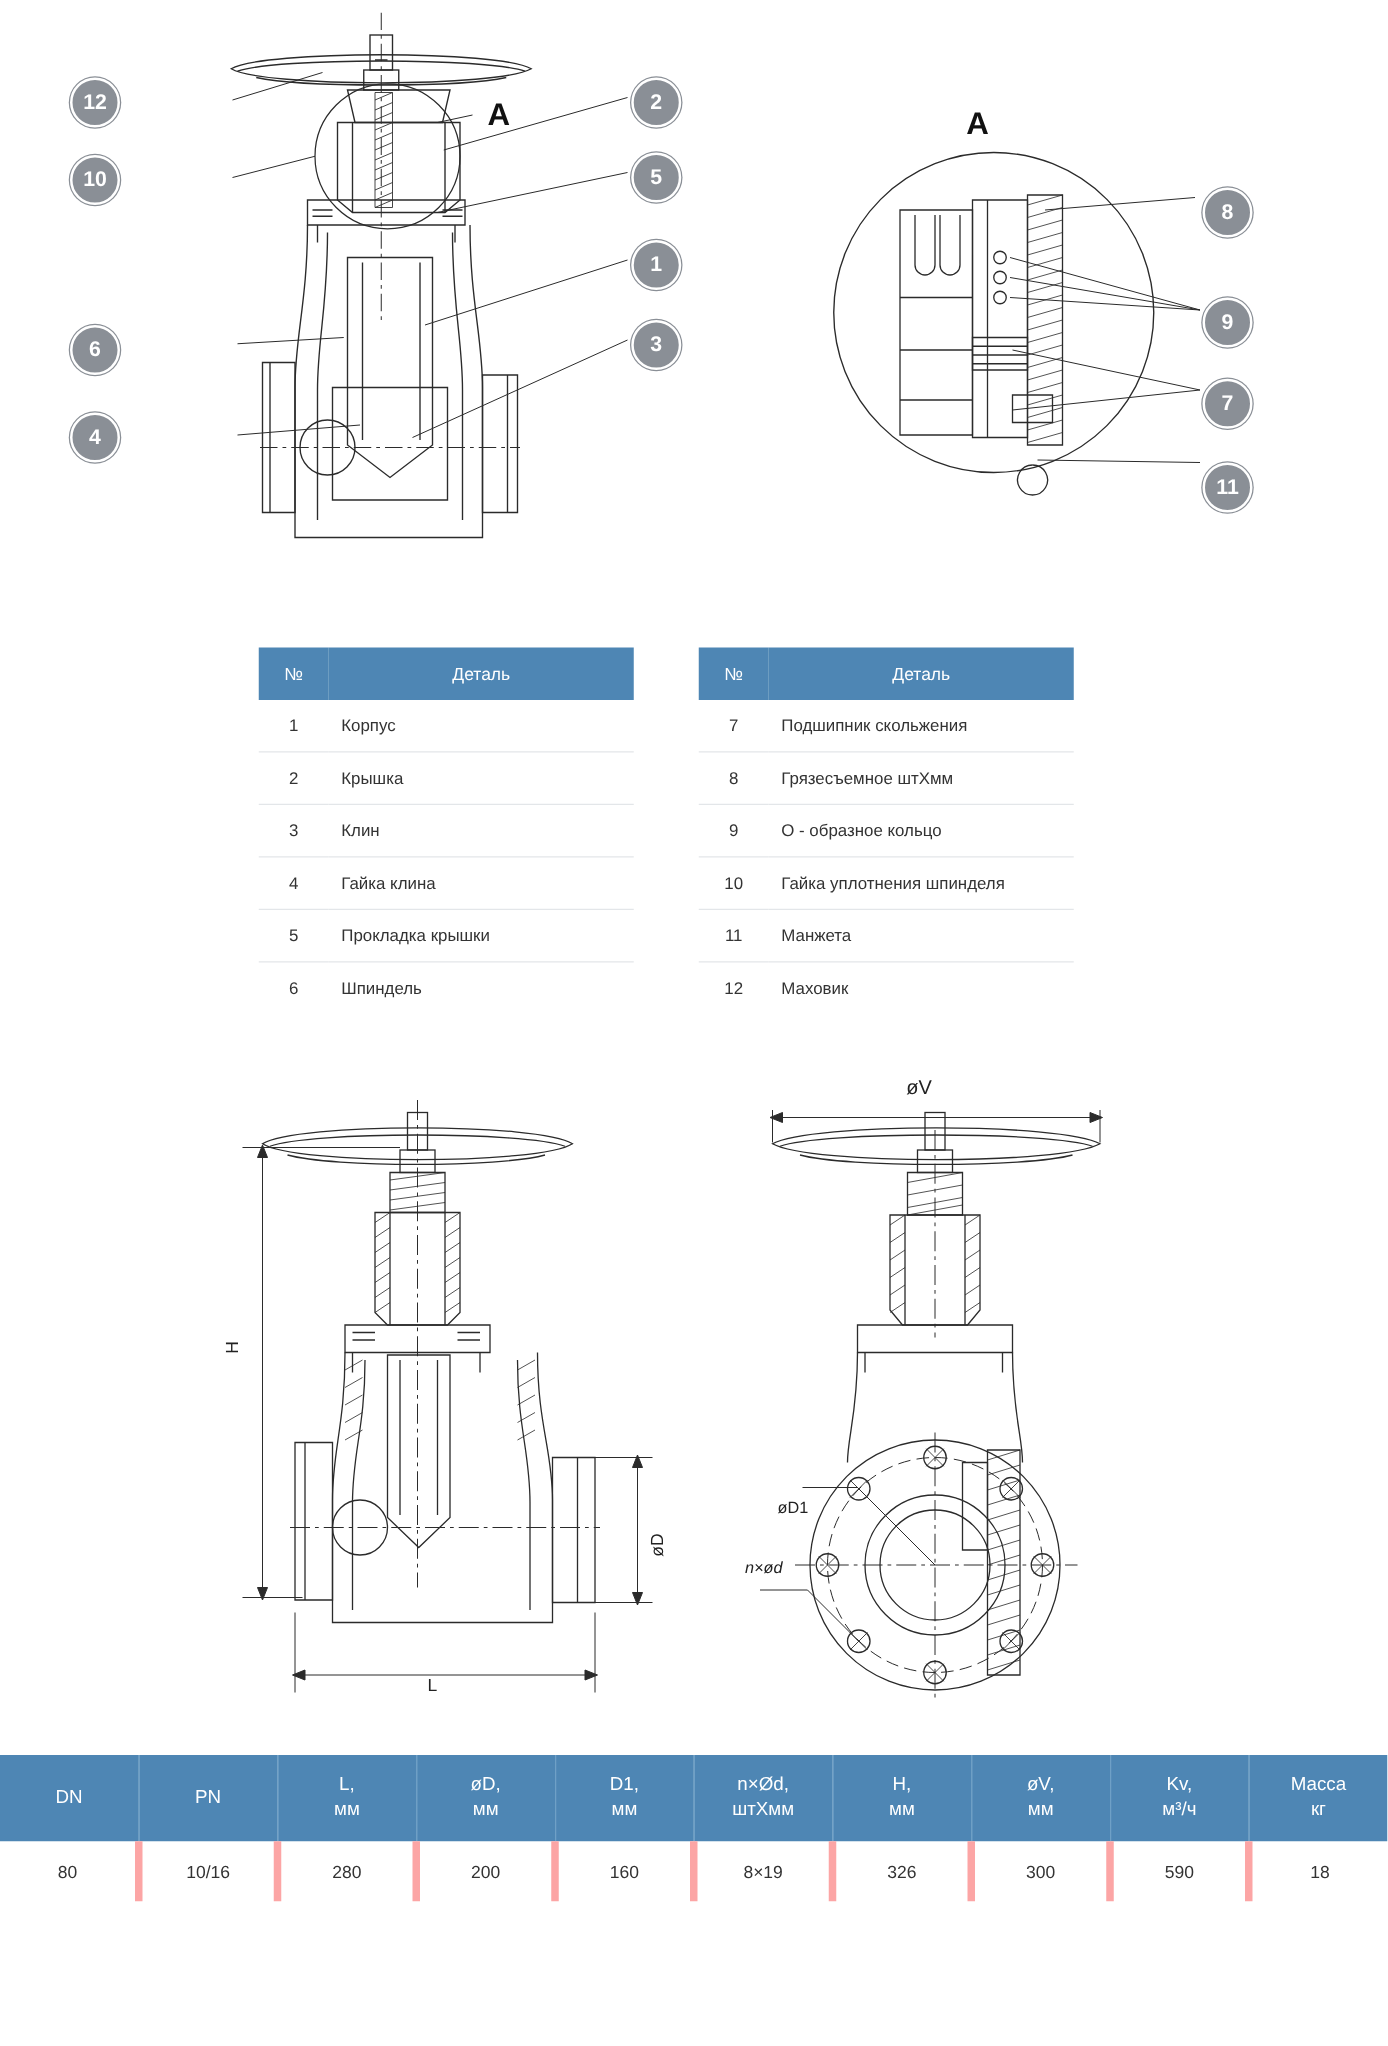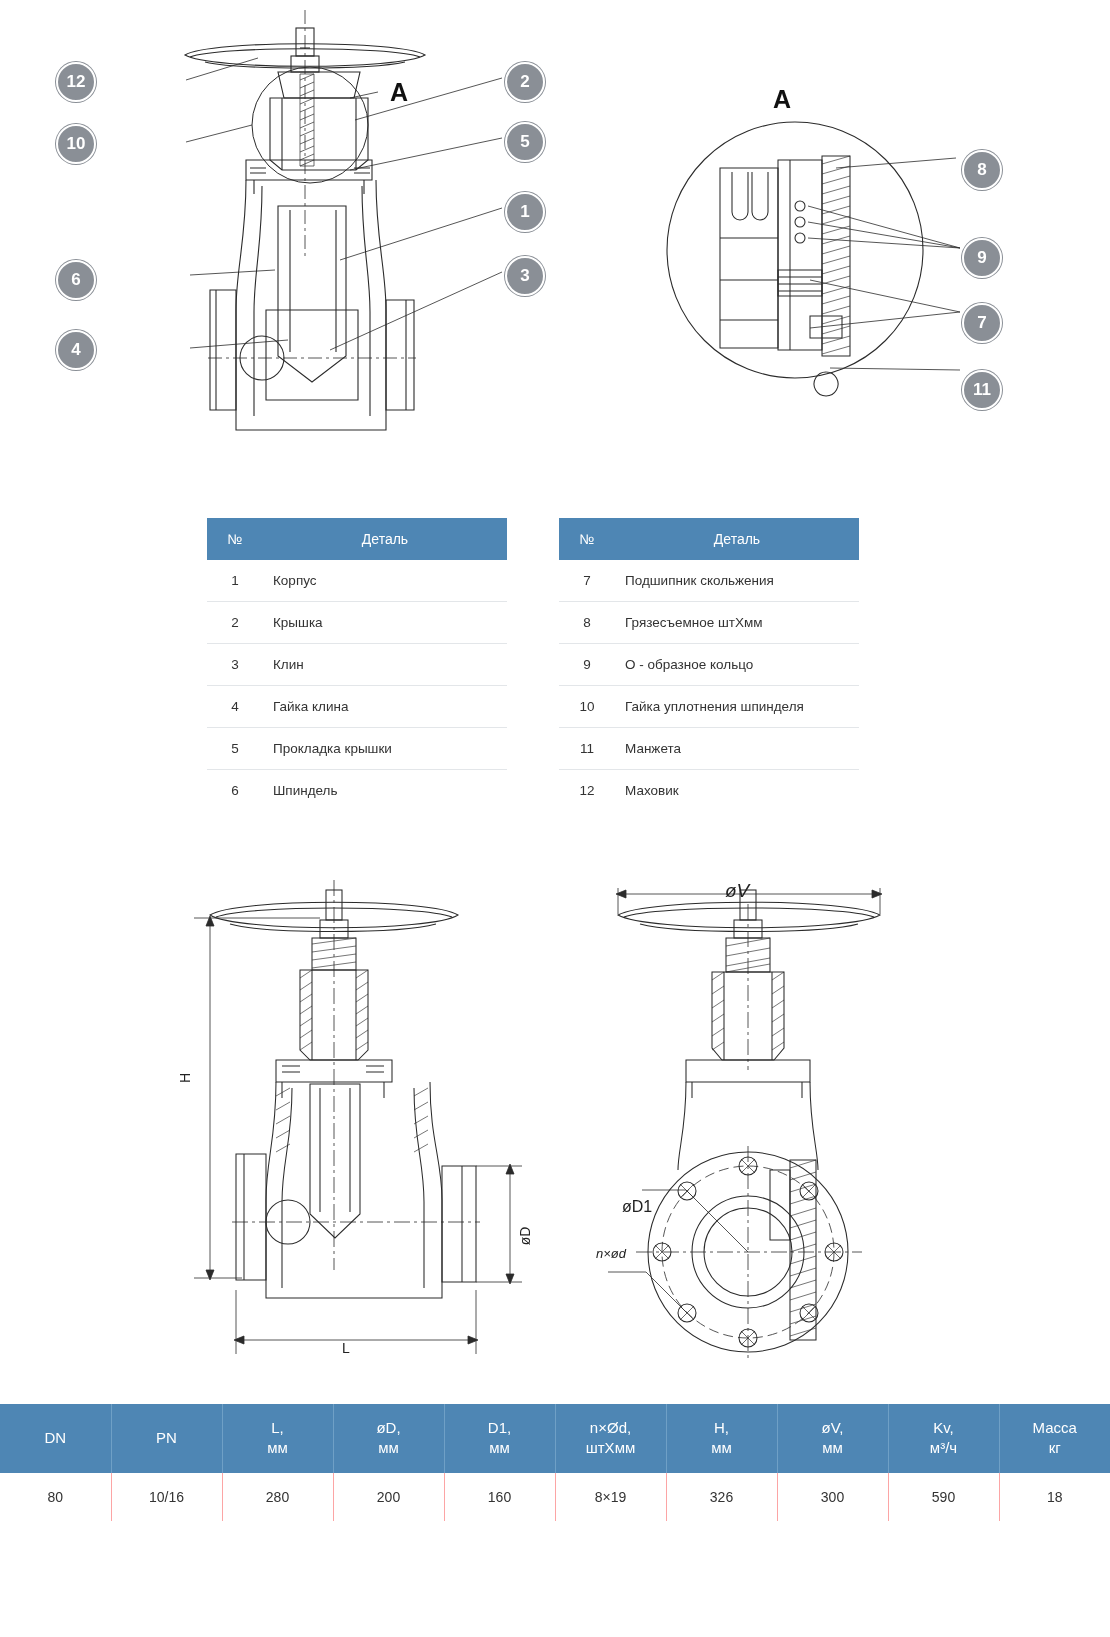--- a/index.html
+++ b/index.html
@@ -20,21 +20,21 @@
   table.parts tbody td.num{text-align:center;width:56px;color:#333;}
   table.parts tbody td.det{padding-left:10px;color:#333;margin-top:15px;}
   table.parts tbody tr:last-child td{border-bottom:none;}
 
   
   .spec-wrap{position:absolute;left:0;top:1404px;width:954px;}
   table.spec{border-collapse:collapse;width:1110px;table-layout:fixed;}
   table.spec th{background:#4e86b4;color:#fff;font-weight:normal;font-size:15px;padding:14px 2px;text-align:center;
                 border-right:1px solid #6fa0c6;line-height:1.35;}
   table.spec th:last-child{border-right:none;}
-  table.spec td{font-size:14px;text-align:center;padding:16px 2px;color:#333;border-right:1px solid #fca5a5;}
+  table.spec td{font-size:14px;text-align:center;padding:16px 2px;color:#333;border-right:6px solid #fca5a5;}
   table.spec td:last-child{border-right:none;}
 
   
   .dwg{position:absolute;}
   .lbl{position:absolute;font-size:13px;color:#222;}
   .lbl-it{font-style:italic;}
   .bigA{position:absolute;font-size:25px;font-weight:bold;color:#111;}
   svg{display:block;}
 </style>
 </head>
@@ -384,22 +384,22 @@
         <g stroke-width="0.8">
           <line x1="148" y1="382" x2="86" y2="320"></line>
           <line x1="86" y1="320" x2="42" y2="320"></line>
 
           <line x1="87" y1="443" x2="46" y2="402"></line>
           <line x1="46" y1="402" x2="8" y2="402"></line>
         </g>
       </g>
     </svg>
   </div>
-  <div class="lbl" style="left:725px;top:880px;font-size:19px;font-style:italic;">øV</div>
-  <div class="lbl" style="left:622px;top:1198px;font-size:16px;">øD1</div>
+  <div class="lbl" style="left:725px;top:862px;font-size:16px;">øV</div>
+  <div class="lbl" style="left:622px;top:1198px;font-size:13px;">øD1</div>
   <div class="lbl lbl-it" style="left:596px;top:1246px;font-size:13px;text-align:right;">n×ød</div>
 
   <div class="spec-wrap">
     <table class="spec">
       <thead>
         <tr>
           <th>
             <span>DN</span>
           </th>
           <th>

